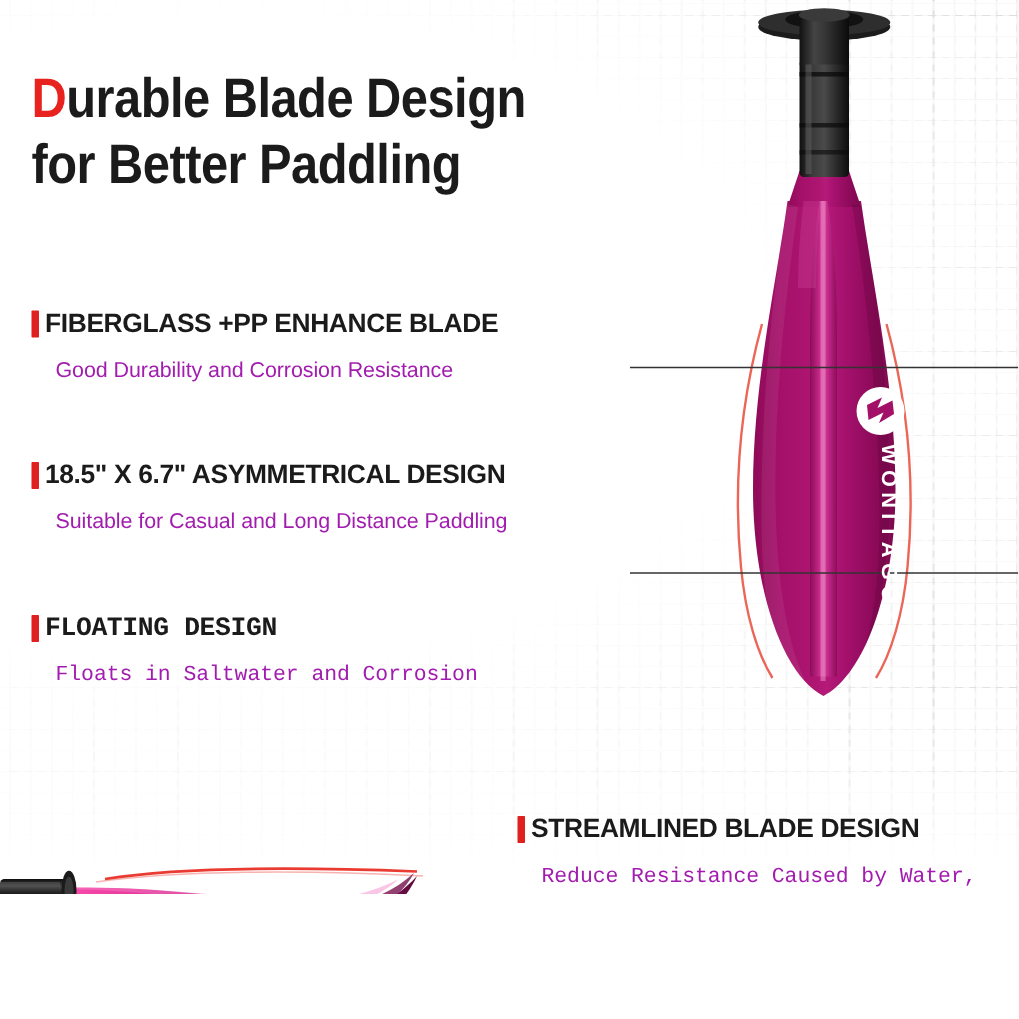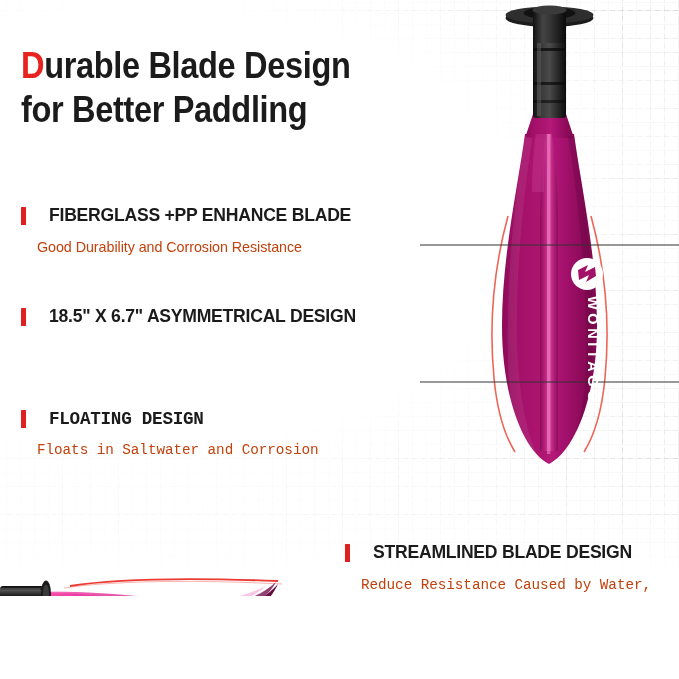--- a/index.html
+++ b/index.html
@@ -88,42 +88,42 @@
 
   
   .feature {
     position: absolute;
     left: 21px;
     width: 400px;
   }
   .feature-head {
     display: flex;
     align-items: center;
-    gap: 23px;
+    gap: 4px;
   }
   .redbar {
     width: 5px;
     height: 18px;
     background: #e01f1f;
     flex: 0 0 auto;
     border-radius: 0.5px;
   }
   .feature-title {
     font-size: 17.6px;
     font-weight: 700;
     color: #1b1b1b;
     letter-spacing: -0.25px;
     white-space: nowrap;
   }
   .feature-sub {
     margin-top: 11px;
     margin-left: 16px;
     font-size: 14.3px;
     font-weight: 400;
-    color: #c2410c;
+    color: #a21caf;
     letter-spacing: -0.05px;
     line-height: 21px;
     white-space: pre-line;
   }
 
   #feature-0 { top: 205px; }
   #feature-1 { top: 306px; }
   #feature-2 { top: 409px; font-family: Liberation Mono, monospace; }
   #feature-3 { left: 345px; top: 542px; width: 330px; }
   #feature-3 .feature-sub { margin-top: 12px; font-family: Liberation Mono, monospace; }
@@ -166,20 +166,21 @@
       <span class="feature-title">FIBERGLASS +PP ENHANCE BLADE</span>
     </div>
     <div class="feature-sub">Good Durability and Corrosion Resistance</div>
   </div>
 
   <div class="feature" id="feature-1">
     <div class="feature-head">
       <span class="redbar"></span>
       <span class="feature-title">18.5" X 6.7" ASYMMETRICAL DESIGN</span>
     </div>
+    <div class="feature-sub">Suitable for Casual and Long Distance Paddling</div>
   </div>
 
   <div class="feature" id="feature-2">
     <div class="feature-head">
       <span class="redbar"></span>
       <span class="feature-title">FLOATING DESIGN</span>
     </div>
     <div class="feature-sub">Floats in Saltwater and Corrosion</div>
   </div>
 

